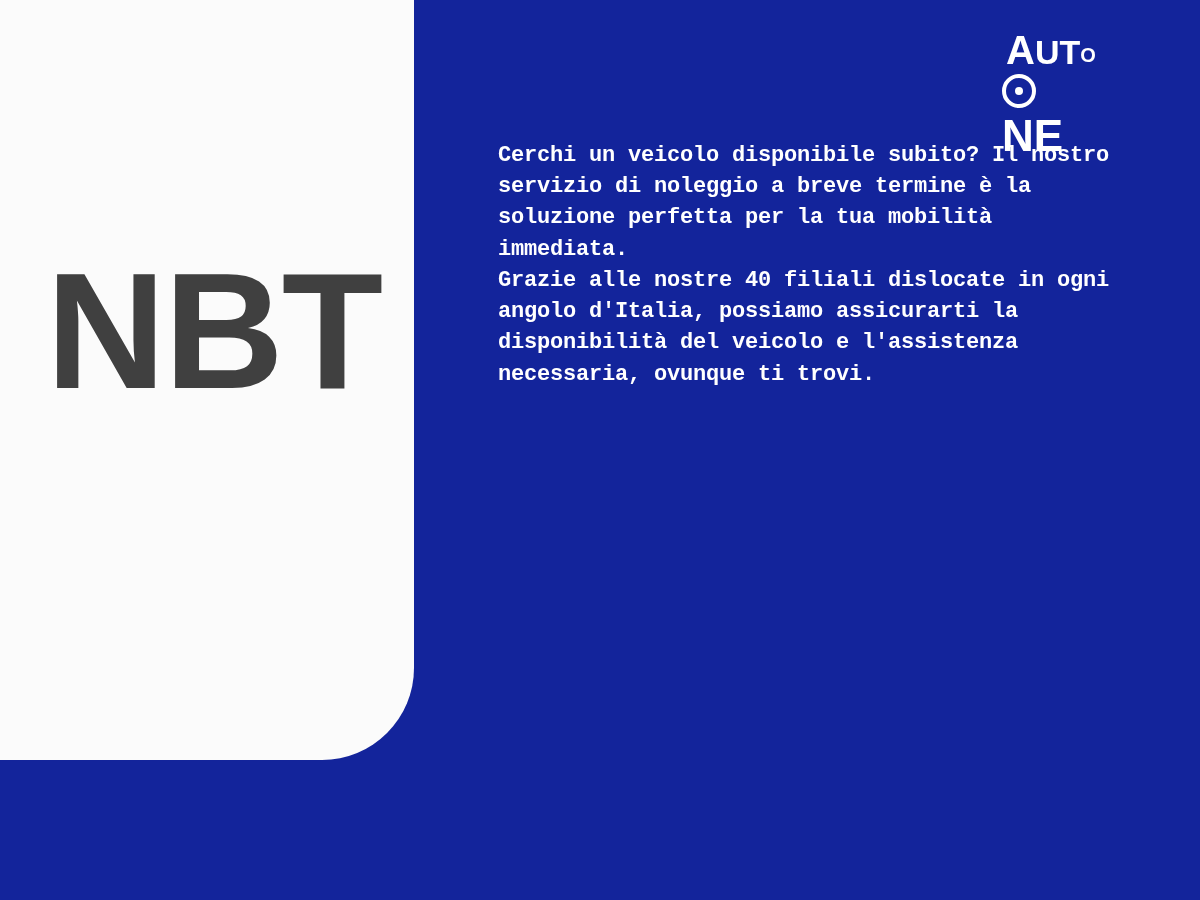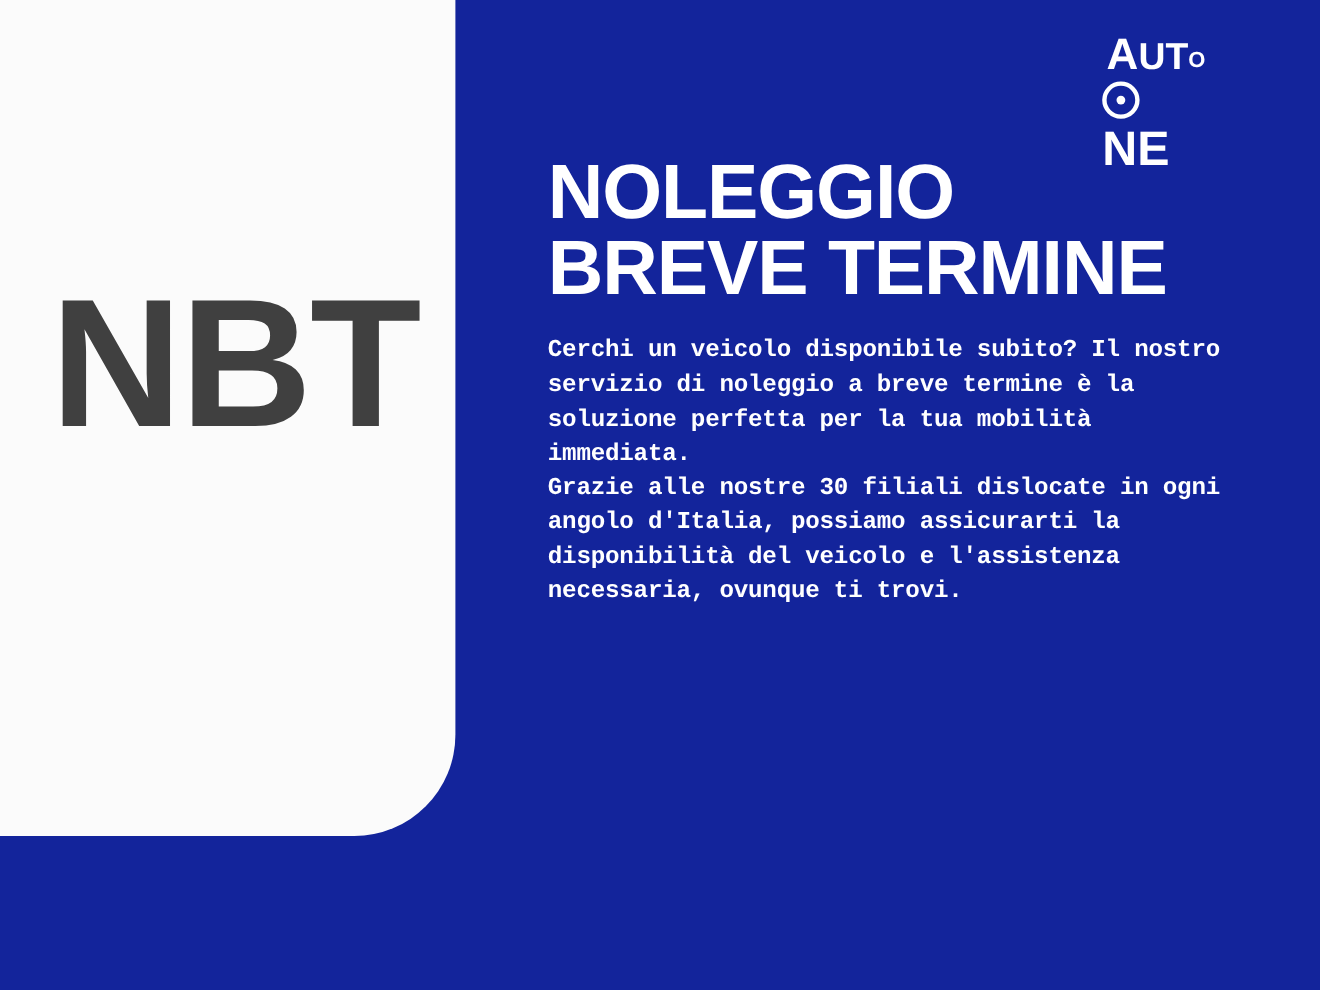--- a/index.html
+++ b/index.html
@@ -150,23 +150,19 @@
     <div class="logo-row logo-row-2">
       <span class="logo-o-wrap">
         <span class="logo-o-ring"></span>
         <span class="logo-o-dot"></span>
       </span>
       <span>NE</span>
     </div>
   </div>
 
   <div class="content">
-    <h1 class="headline">
-      <span>NOLEGGIO</span>
-      <span>BREVE TERMINE</span>
-    </h1>
     <div class="body-block">
       <p>Cerchi un veicolo disponibile subito? Il nostro servizio di noleggio a breve termine è la soluzione perfetta per la tua mobilità immediata.</p>
-      <p>Grazie alle nostre 30 filiali dislocate in ogni angolo d'Italia, possiamo assicurarti la disponibilità del veicolo e l'assistenza necessaria, ovunque ti trovi.</p>
+      <p>Grazie alle nostre 40 filiali dislocate in ogni angolo d'Italia, possiamo assicurarti la disponibilità del veicolo e l'assistenza necessaria, ovunque ti trovi.</p>
     </div>
   </div>
 
 </div>
 
 </body></html>

